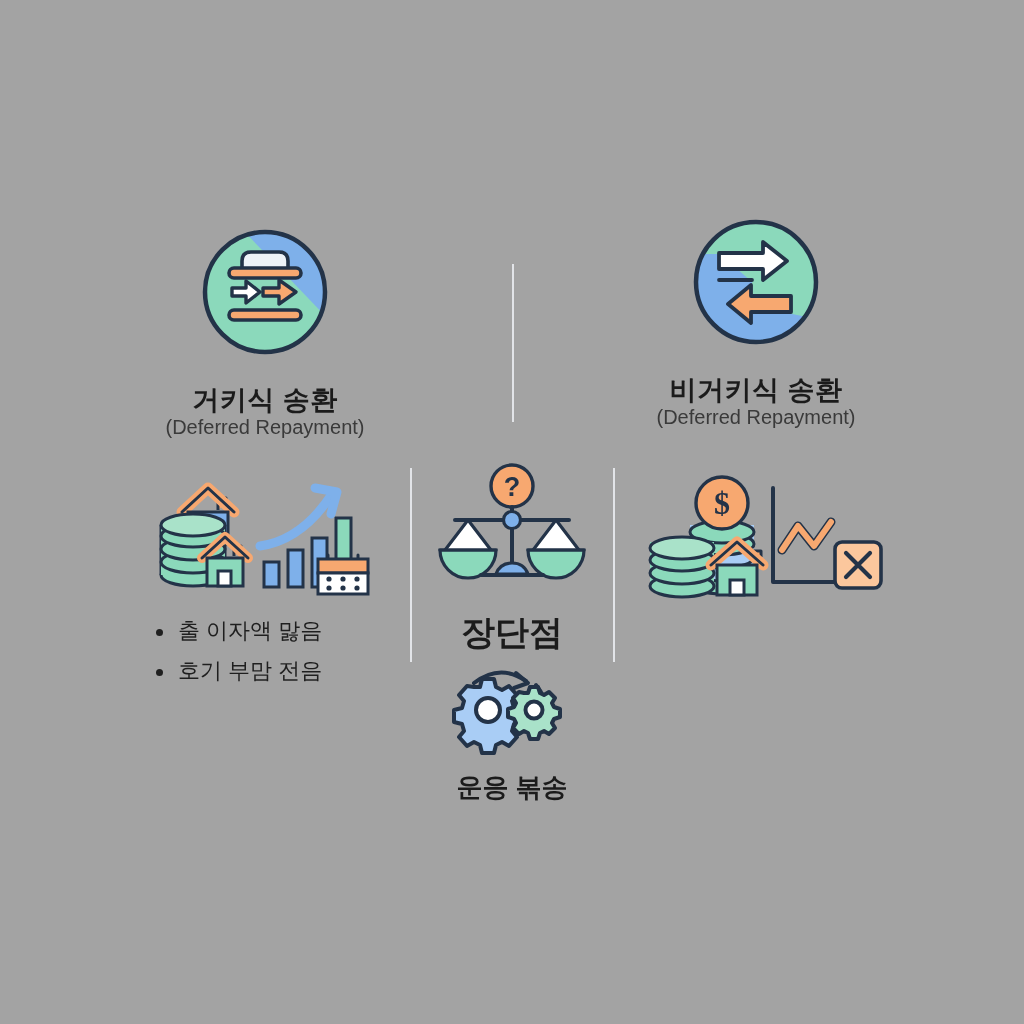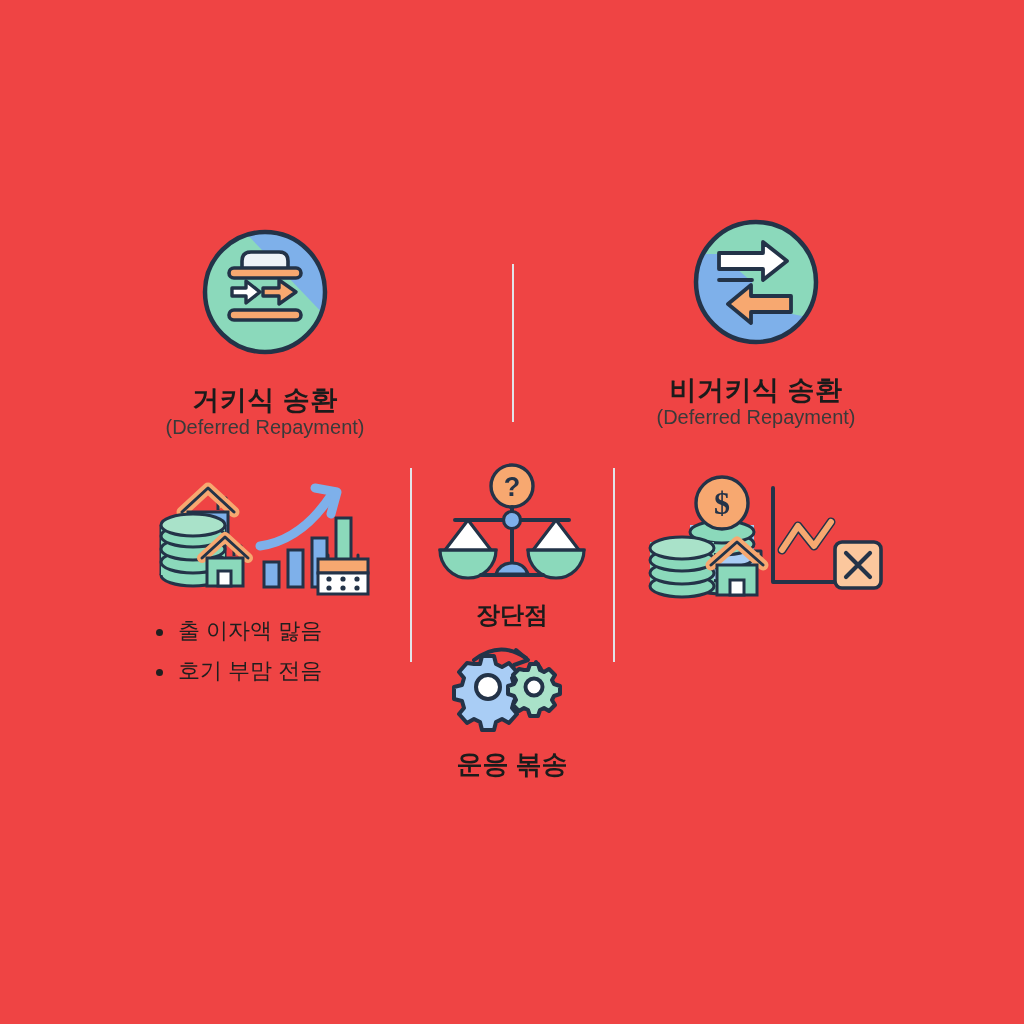--- a/index.html
+++ b/index.html
@@ -10,21 +10,21 @@
   body {
     width: 1024px;
     height: 1024px;
     font-family: "Liberation Sans", "DejaVu Sans", sans-serif;
     overflow: hidden;
     position: relative;
   }
   .canvas {
     position: absolute;
     inset: 0;
-    background: #ef4444;
+    background: #a3a3a3;
   }
 
   
   .divider {
     position: absolute;
     background: #e2e4e8;
     width: 1.6px;
   }
   .divider.top      { left: 512px; top: 264px;  height: 158px; }
   .divider.mid-left { left: 410px; top: 468px;  height: 194px; }
@@ -95,22 +95,22 @@
   
   .center-col {
     position: absolute;
     left: 412px;
     top: 462px;
     width: 200px;
     text-align: center;
   }
   .center-art-scale { height: 128px; }
   .center-label {
-    margin-top: 12px;
-    font-size: 24px;
+    margin-top: 24px;
+    font-size: 34px;
     font-weight: bold;
     color: #1b1b1b;
     line-height: 1.1;
   }
   .center-art-gears { margin-top: 12px; height: 82px; }
   .center-label2 {
     margin-top: 28px;
     font-size: 26px;
     font-weight: bold;
     color: #1b1b1b;

